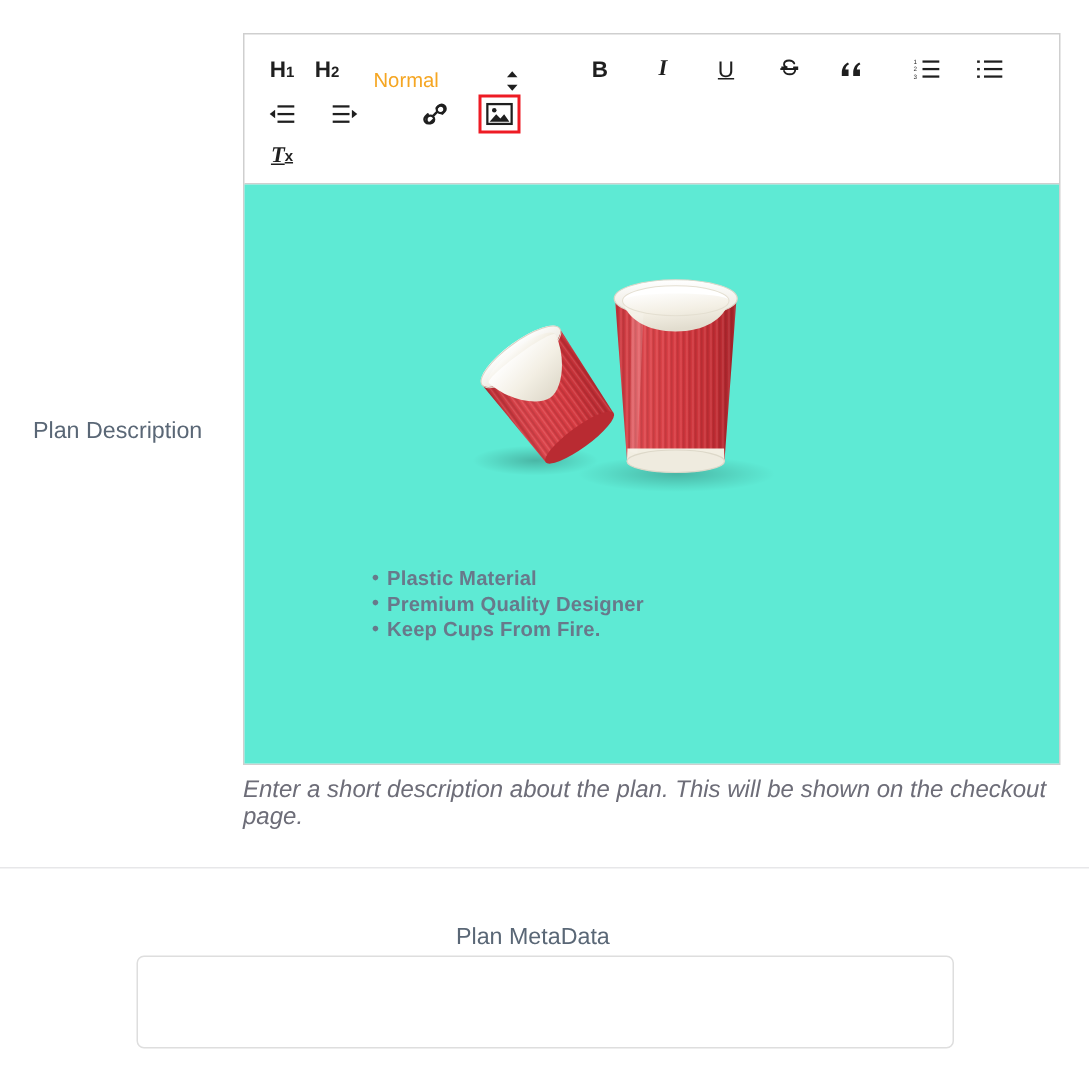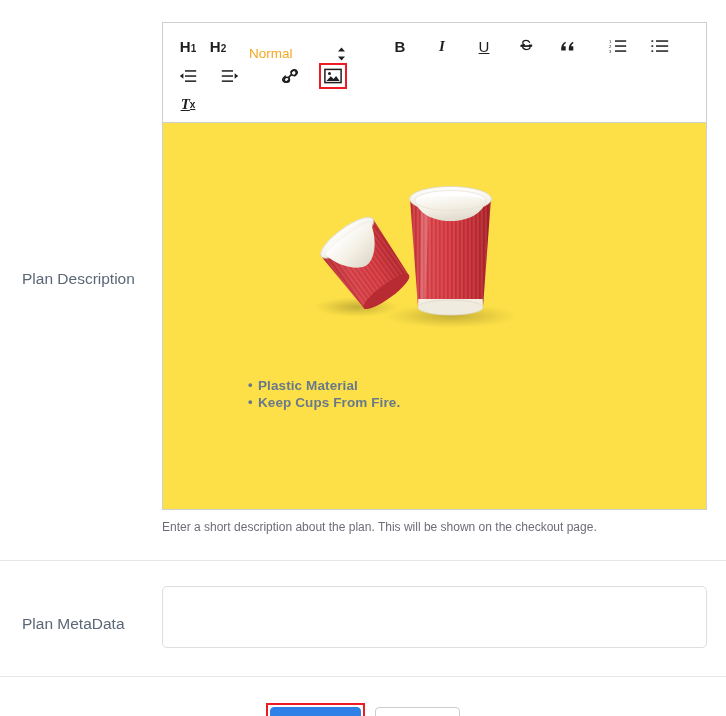--- a/index.html
+++ b/index.html
@@ -126,21 +126,21 @@
   .tb-under { font-size: 15px; text-decoration: underline; color:#1f1f1f;}
   .tb-clear { font-size: 15px; font-style: italic; font-family:"Liberation Serif", serif; text-decoration: underline; color:#1f1f1f; font-weight:600;}
   .tb-clear sub { font-size: 10px; font-style: normal; font-family:"Liberation Sans", sans-serif; font-weight:700;}
   .tb-quote { font-size: 19px; font-weight: 700; line-height: 10px; color:#1f1f1f; font-family:"Liberation Serif", serif; }
 
   
   .editor-body {
     height: 386px;
     box-sizing: border-box;
     padding: 14px 18px 10px 18px;
-    background: #fde047;
+    background: #5eead4;
     overflow: hidden;
     position: relative;
     cursor: text;
   }
 
   
   .cups-wrap {
     width: 280px;
     height: 210px;
     margin: 10px auto 0 auto;
@@ -167,39 +167,41 @@
     content: "\2022";
     position: absolute;
     left: -1px;
     top: -1px;
     font-size: 13px;
     color: #68798b;
   }
 
   
   .help-text {
-    font-size: 12px;
+    font-size: 16px;
     color: #6d6d78;
     padding-top: 8px;
     line-height: 18px;
+    font-style: italic;
   }
 
   
   .divider {
     height: 1px;
     background: #e7e7e9;
     width: 726px;
   }
   #divider-1 { margin-top: 24px; }
   #divider-2 { margin-top: 24px; }
 
   
   #row-metadata {
     padding-top: 25px;
     padding-bottom: 0;
+    flex-direction: column;
   }
   #row-metadata .field-label { padding-top: 9px; font-size: 15.5px;}
 
   .meta-input {
     width: 545px;
     height: 62px;
     box-sizing: border-box;
     border: 1px solid #dedede;
     border-radius: 5px;
     background: #ffffff;
@@ -476,20 +478,21 @@
             <ellipse cx="155.5" cy="53.5" rx="35.5" ry="10" fill="#ffffff"></ellipse>
             <path d="M120 53.5 C120 47 191 47 191 53.5 C188 66 174 74 155.5 74 C137 74 123 66 120 53.5 Z" fill="url(#innerGrad)"></path>
             <ellipse cx="155.5" cy="53.5" rx="35.5" ry="10" fill="none" stroke="#e4dfd1" stroke-width="0.7"></ellipse>
 
             <path d="M126 62 C130 62 132 62 134 62 L130 155 C128 155 126 155 125 154 Z" fill="#ffffff" opacity="0.16"></path>
           </svg>
         </div>
 
         <ul class="desc-list">
           <li>Plastic Material</li>
+          <li>Premium Quality Designer</li>
           <li>Keep Cups From Fire.</li>
         </ul>
 
       </div>
     </div>
 
     <div class="help-text">Enter a short description about the plan. This will be shown on the checkout page.</div>
   </div>
 </div>
 

